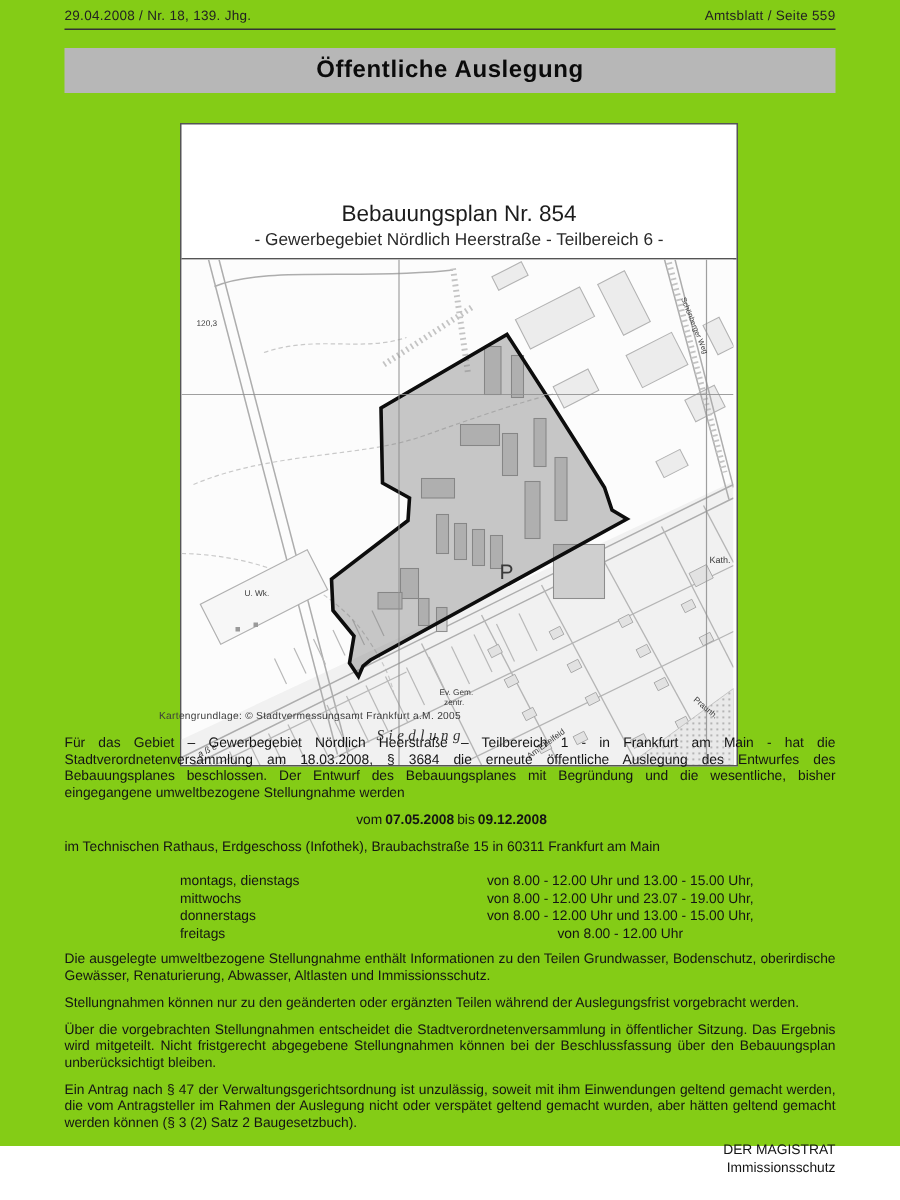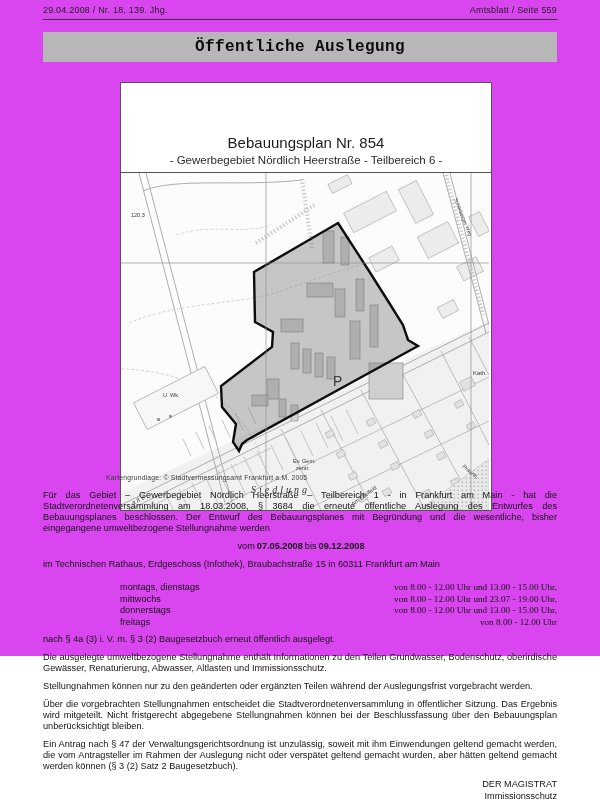--- a/index.html
+++ b/index.html
@@ -1,42 +1,42 @@
 <!DOCTYPE html>
 <html><head>
 <meta charset="utf-8">
 <style>
   html,body{margin:0;padding:0;width:600px;height:800px;background:#ffffff;overflow:hidden;}
   body{font-family:"Liberation Sans", sans-serif;color:#1a1a1a;-webkit-font-smoothing:antialiased;}
-  .page{position:relative;width:600px;height:656px;background:#d946ef;}
+  .page{position:relative;width:600px;height:764px;background:#84cc16;}
 
   .header{position:absolute;top:5px;left:43px;width:514px;display:flex;justify-content:space-between;
           font-size:9px;letter-spacing:.2px;color:#222;border-bottom:1.2px solid #333;padding-bottom:4px;}
 
   .banner{position:absolute;top:32px;left:43px;width:514px;height:30px;background:#b7b7b7;
           display:flex;align-items:center;justify-content:center;}
-  .banner span{font-size:16px;font-weight:bold;letter-spacing:.4px;color:#0b0b0b;font-family:Liberation Mono, monospace;}
+  .banner span{font-size:16px;font-weight:bold;letter-spacing:.4px;color:#0b0b0b;}
 
   .plan-box{position:absolute;top:82px;left:120px;width:370px;border:1px solid #555;background:#fff;}
   .plan-box-title{border-bottom:1px solid #555;text-align:center;padding:7px 4px 6px;margin-top:44px;}
   .plan-box-title .t1{font-size:15px;color:#1c1c1c;margin-bottom:3px;}
   .plan-box-title .t2{font-size:11.5px;color:#2a2a2a;}
   .map-wrap{display:block;line-height:0;}
 
   .map-caption{position:absolute;top:474px;left:106px;font-size:6.8px;color:#3c3c3c;letter-spacing:.2px;}
 
   .body-text{position:absolute;top:490px;left:43px;width:514px;font-size:9.2px;line-height:11px;
              text-align:justify;color:#141414;}
   .body-text p{margin:0 0 7px 0;}
   .vom{text-align:center;margin:1px 0 7px 0;}
   .vom span{margin:4px 2px;}
   .sched{margin:12px 0 6px 77px;line-height:11.6px;}
   .sched-row{display:flex;}
   .sched-days{width:150px;}
-  .sched-hours{flex:1;text-align:right;font-family:Liberation Serif, serif;}
+  .sched-hours{flex:1;text-align:center;}
   .p-tight{margin-bottom:5px !important;}
   .signature{text-align:right;line-height:11.5px;margin-top:2px;}
 
   
   .ml{font-family:"Liberation Sans",sans-serif;fill:#3a3a3a;}
   .ml-sied{font-family:"Liberation Serif",serif;font-style:italic;fill:#333;letter-spacing:3px;}
 </style>
 </head>
 <body>
 
@@ -230,21 +230,20 @@
       <div class="sched-row">
         <span class="sched-days">donnerstags</span>
         <span class="sched-hours">von 8.00 - 12.00 Uhr und 13.00 - 15.00 Uhr,</span>
       </div>
       <div class="sched-row">
         <span class="sched-days">freitags</span>
         <span class="sched-hours">von 8.00 - 12.00 Uhr</span>
       </div>
     </div>
 
-    <p>nach § 4a (3) i. V. m. § 3 (2) Baugesetzbuch erneut öffentlich ausgelegt.</p>
     <p>Die ausgelegte umweltbezogene Stellungnahme enthält Informationen zu den Teilen Grundwasser, Bodenschutz, oberirdische Gewässer, Renaturierung, Abwasser, Altlasten und Immissionsschutz.</p>
     <p>Stellungnahmen können nur zu den geänderten oder ergänzten Teilen während der Auslegungsfrist vorgebracht werden.</p>
     <p>Über die vorgebrachten Stellungnahmen entscheidet die Stadtverordnetenversammlung in öffentlicher Sitzung. Das Ergebnis wird mitgeteilt. Nicht fristgerecht abgegebene Stellungnahmen können bei der Beschlussfassung über den Bebauungsplan unberücksichtigt bleiben.</p>
     <p>Ein Antrag nach § 47 der Verwaltungsgerichtsordnung ist unzulässig, soweit mit ihm Einwendungen geltend gemacht werden, die vom Antragsteller im Rahmen der Auslegung nicht oder verspätet geltend gemacht wurden, aber hätten geltend gemacht werden können (§ 3 (2) Satz 2 Baugesetzbuch).</p>
 
     <div class="signature">
       <div>DER MAGISTRAT</div>
       <div>Immissionsschutz</div>
     </div>
   </div>

